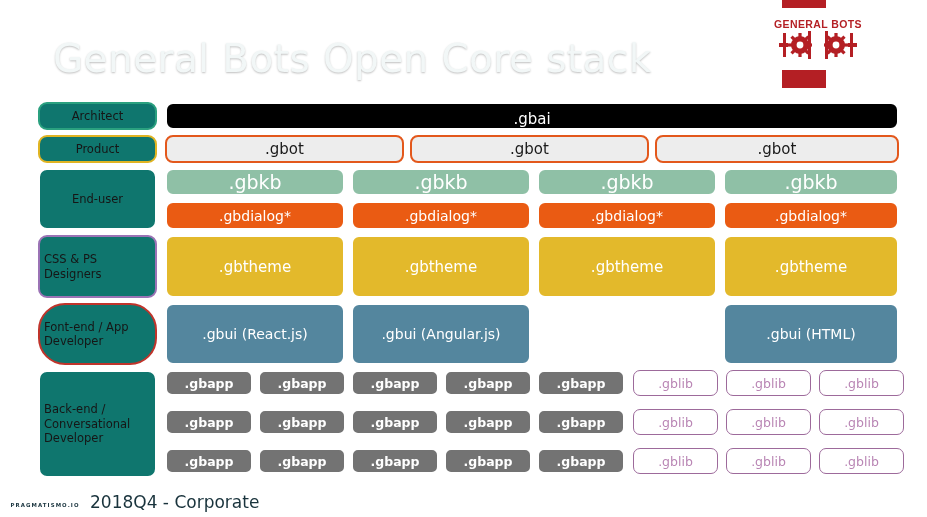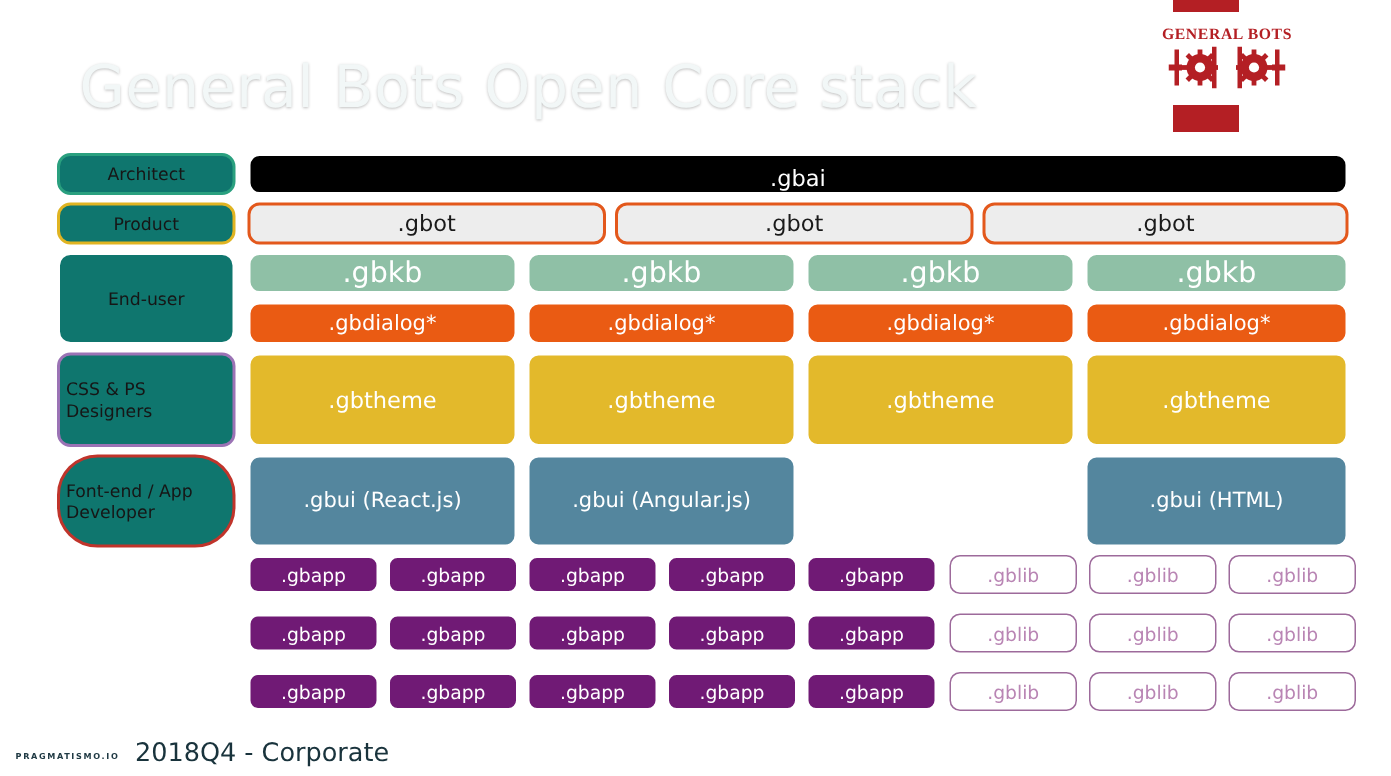--- a/index.html
+++ b/index.html
@@ -24,21 +24,21 @@
     background: #b41f24;
   }
   #logo-card {
     position: absolute; top: 8px; left: 766px;
     width: 104px; height: 62px;
     background: #ffffff;
     display: flex; flex-direction: column;
     align-items: center; justify-content: center;
   }
   #logo-text {
-    font-family: Liberation Serif, serif;
+    font-family: Liberation Sans, sans-serif;
     font-weight: bold;
     font-size: 10.5px;
     letter-spacing: .4px;
     color: #b41f24;
     line-height: 1;
     margin-bottom: 2px;
   }
   #logo-mark { display: block; }
 
   
@@ -86,21 +86,21 @@
     font-family: "DejaVu Sans", sans-serif;
     border: 2px solid #ffffff;
     white-space: nowrap;
   }
   .cell.gbai     { background: #000000; color: #ffffff; font-size: 15px; border-color:#ffffff;align-items:flex-end; }
   .cell.gbot     { background: #ededed; color: #1a1a1a; font-size: 15px; border: 2px solid #e3581c; }
   .cell.gbkb     { background: #8fc0a6; font-size: 19px; }
   .cell.gbdialog { background: #ea5b13; font-size: 14px; }
   .cell.gbtheme  { background: #e3b92b; font-size: 15px; }
   .cell.gbui     { background: #54869e; font-size: 14px; }
-  .cell.gbapp    { background: #701a75; font-size: 12.5px; border-radius: 7px; }
+  .cell.gbapp    { background: #737373; font-size: 12.5px; border-radius: 7px; font-weight: bold; }
   .cell.gblib    { background: transparent; color: #b985b4; font-size: 12.5px;
                    border: 1.5px solid #9d6a9b; border-radius: 7px; }
 
   
   #footer-badge {
     position: absolute; left: 6px; top: 498px;
     width: 78px; height: 14px;
     background: #ffffff;
     display: flex; align-items: center; justify-content: center;
   }
@@ -180,20 +180,23 @@
     </div>
     <div class="side" style="top:66px;height:62px;border-color:#ffffff;">
       <span>End-user</span>
     </div>
     <div class="side" style="top:133px;height:63px;border-color:#9b73b5;">
       <span>CSS &amp; PS Designers</span>
     </div>
     <div class="side" style="top:201px;height:62px;border-color:#c0342b;border-radius:27px;">
       <span>Font-end / App Developer</span>
     </div>
+    <div class="side" style="top:268px;height:108px;border-color:#ffffff;">
+      <span>Back-end / Conversational Developer</span>
+    </div>
 
     <div class="cell gbai" style="left:127px;top:0px;width:734px;height:28px;">
       <span>.gbai</span>
     </div>
 
     <div class="cell gbot" style="left:127px;top:33px;width:239px;height:28px;">
       <span>.gbot</span>
     </div>
     <div class="cell gbot" style="left:372px;top:33px;width:239px;height:28px;">
       <span>.gbot</span>

